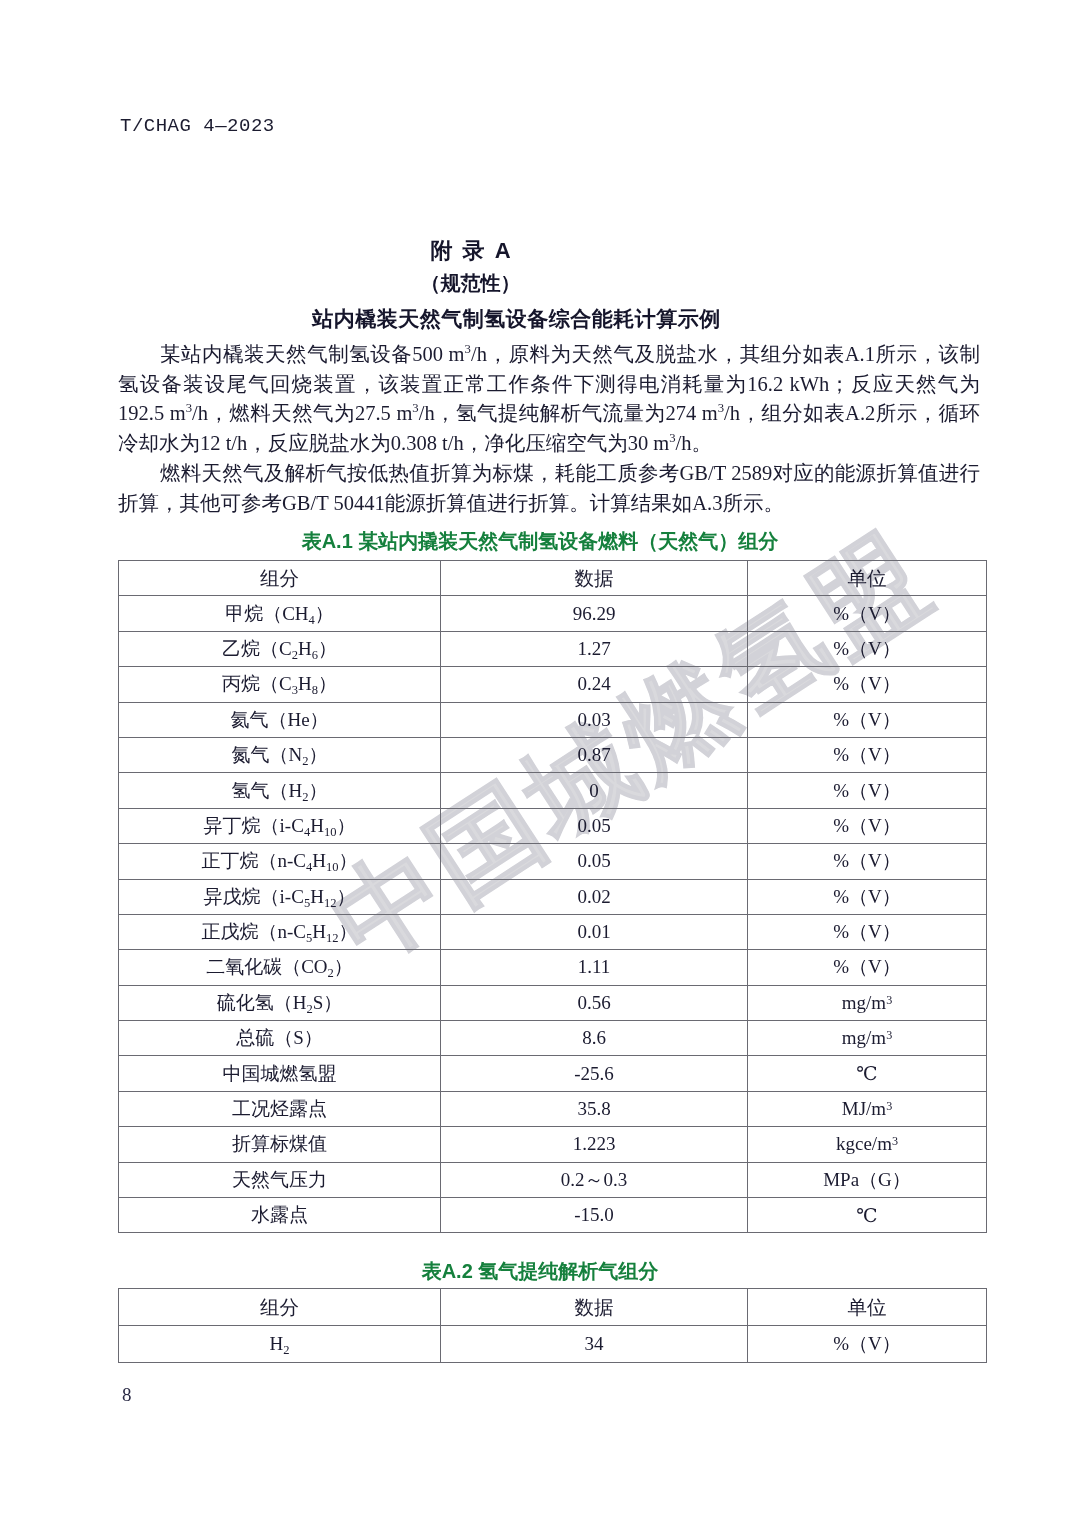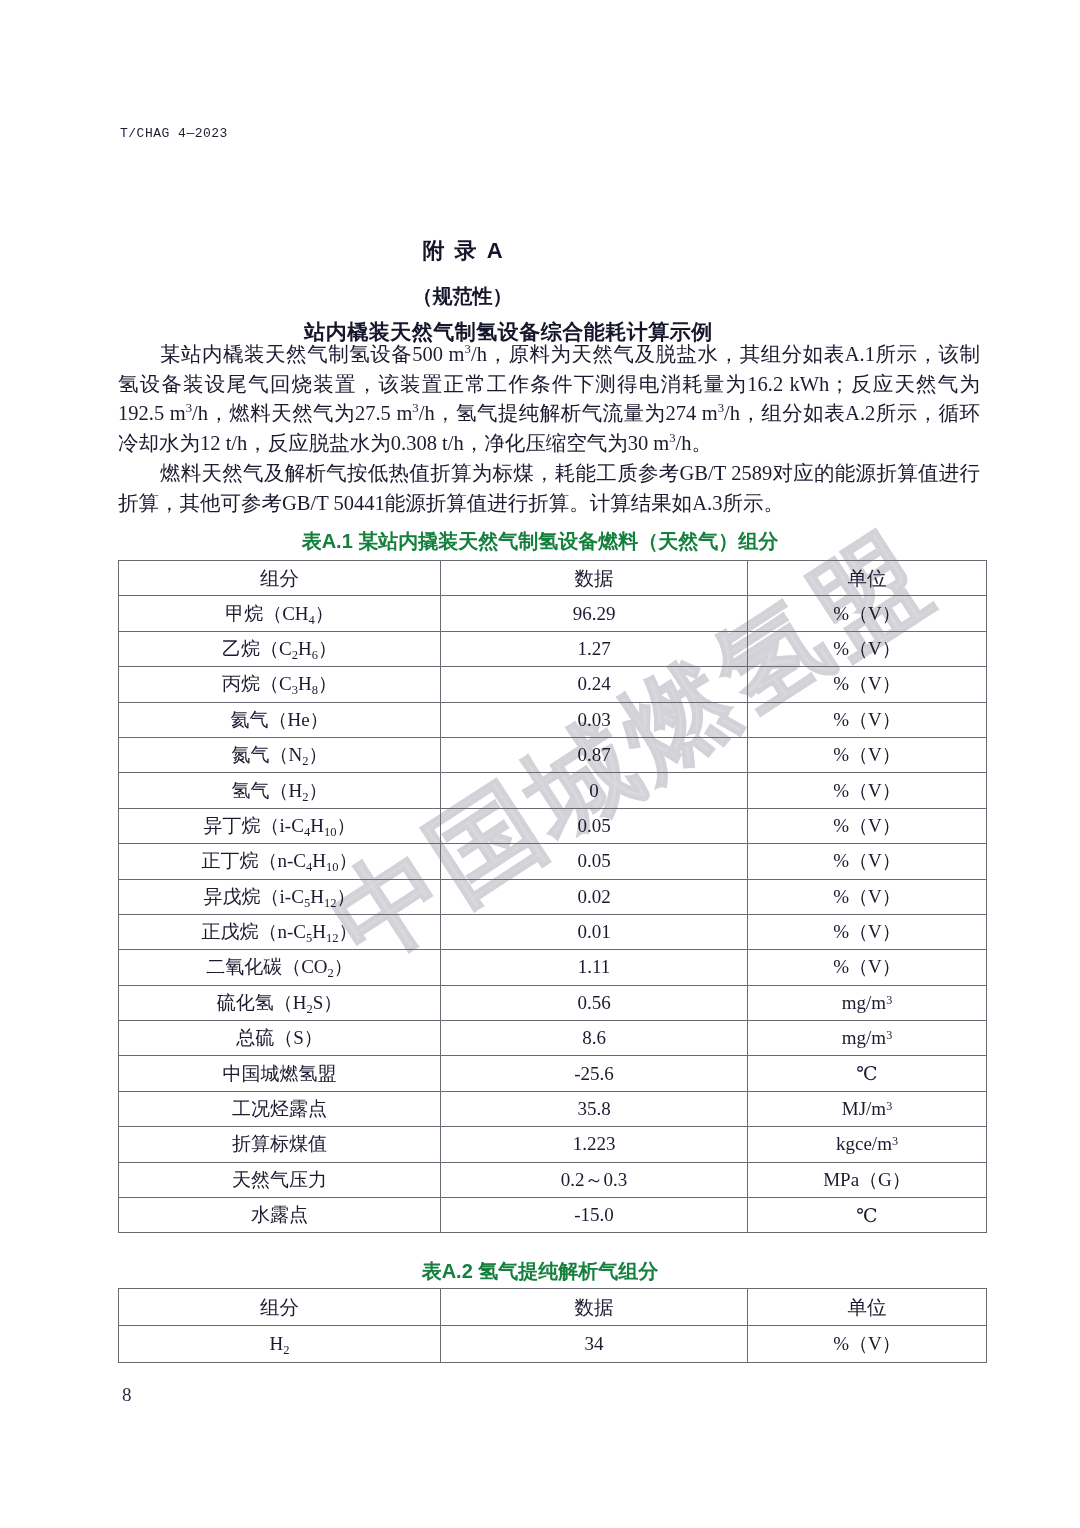--- a/index.html
+++ b/index.html
@@ -45,50 +45,50 @@
     transform-origin: 50% 50%;
     white-space: nowrap;
     -webkit-text-stroke: 1px #d0d0d6;
     opacity: 0.95;
   }
 
   
   #running-head {
     position: absolute;
     left: 120px;
-    top: 126px;
+    top: 115px;
     font-family: "Liberation Mono", "DejaVu Sans Mono", monospace;
-    font-size: 13px;
+    font-size: 19px;
     letter-spacing: 0.5px;
     color: #1c1c30;
     z-index: 10;
   }
 
   
   #annex-block {
     position: absolute;
-    left: 0;
+    left: 8px;
     top: 236px;
     width: 1017px;
     text-align: center;
     z-index: 10;
   }
   #annex-block .annex-label {
     font-family: "Liberation Sans", "DejaVu Sans", sans-serif;
     font-weight: bold;
     font-size: 22px;
     letter-spacing: 2px;
     padding-right: 90px;
     color: #15152b;
   }
   #annex-block .annex-kind {
     font-family: "Liberation Sans", "DejaVu Sans", sans-serif;
     font-weight: bold;
     font-size: 20px;
-    margin-top: 17px;
+    margin-top: 4px;
     padding-right: 92px;
     color: #15152b;
   }
   #annex-block .annex-title {
     font-family: "Liberation Sans", "DejaVu Sans", sans-serif;
     font-weight: bold;
     font-size: 21px;
     margin-top: 8px;
     letter-spacing: 0.5px;
     color: #15152b;

